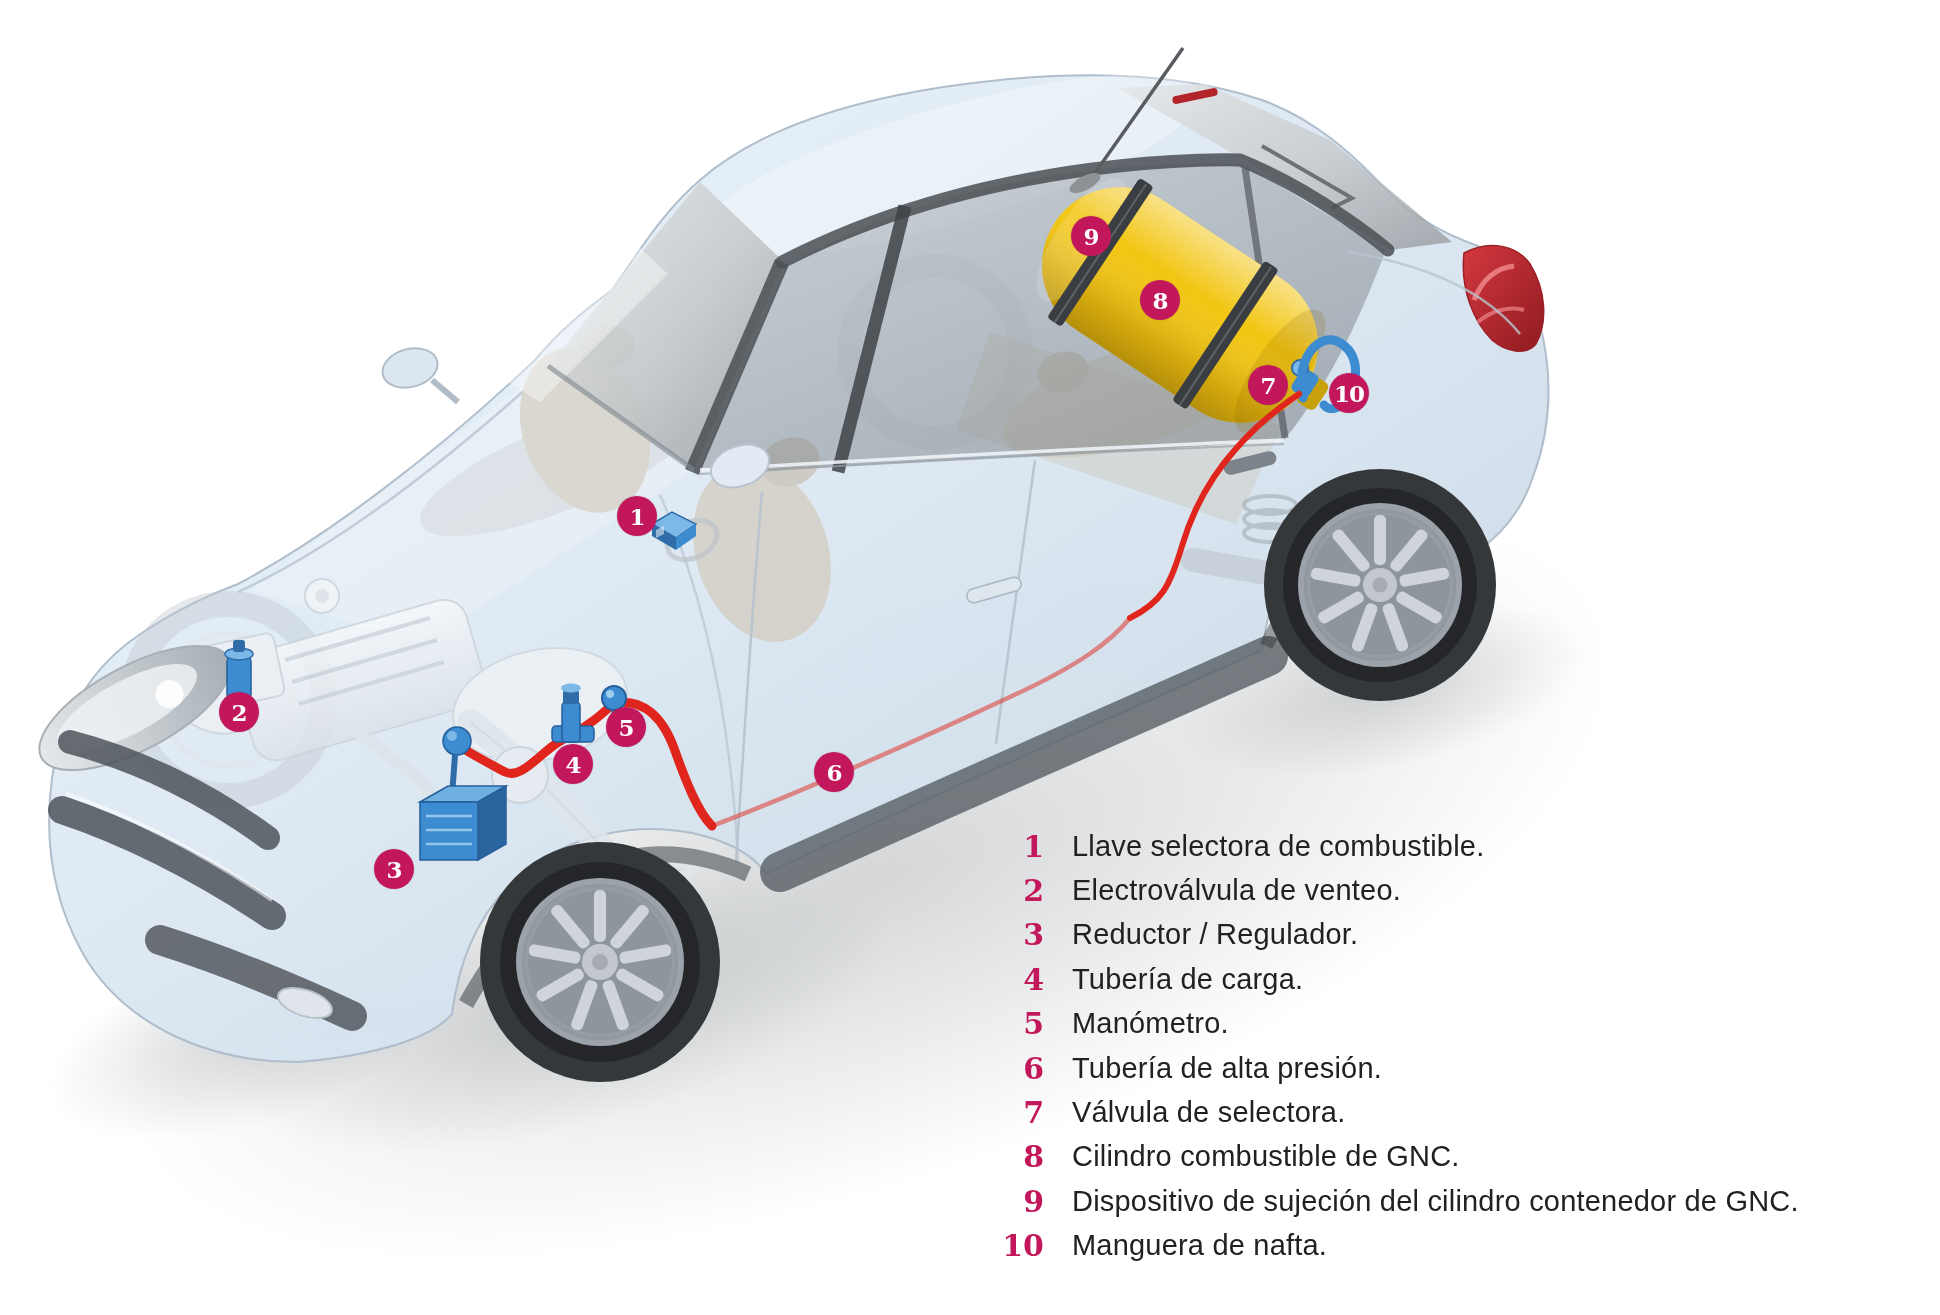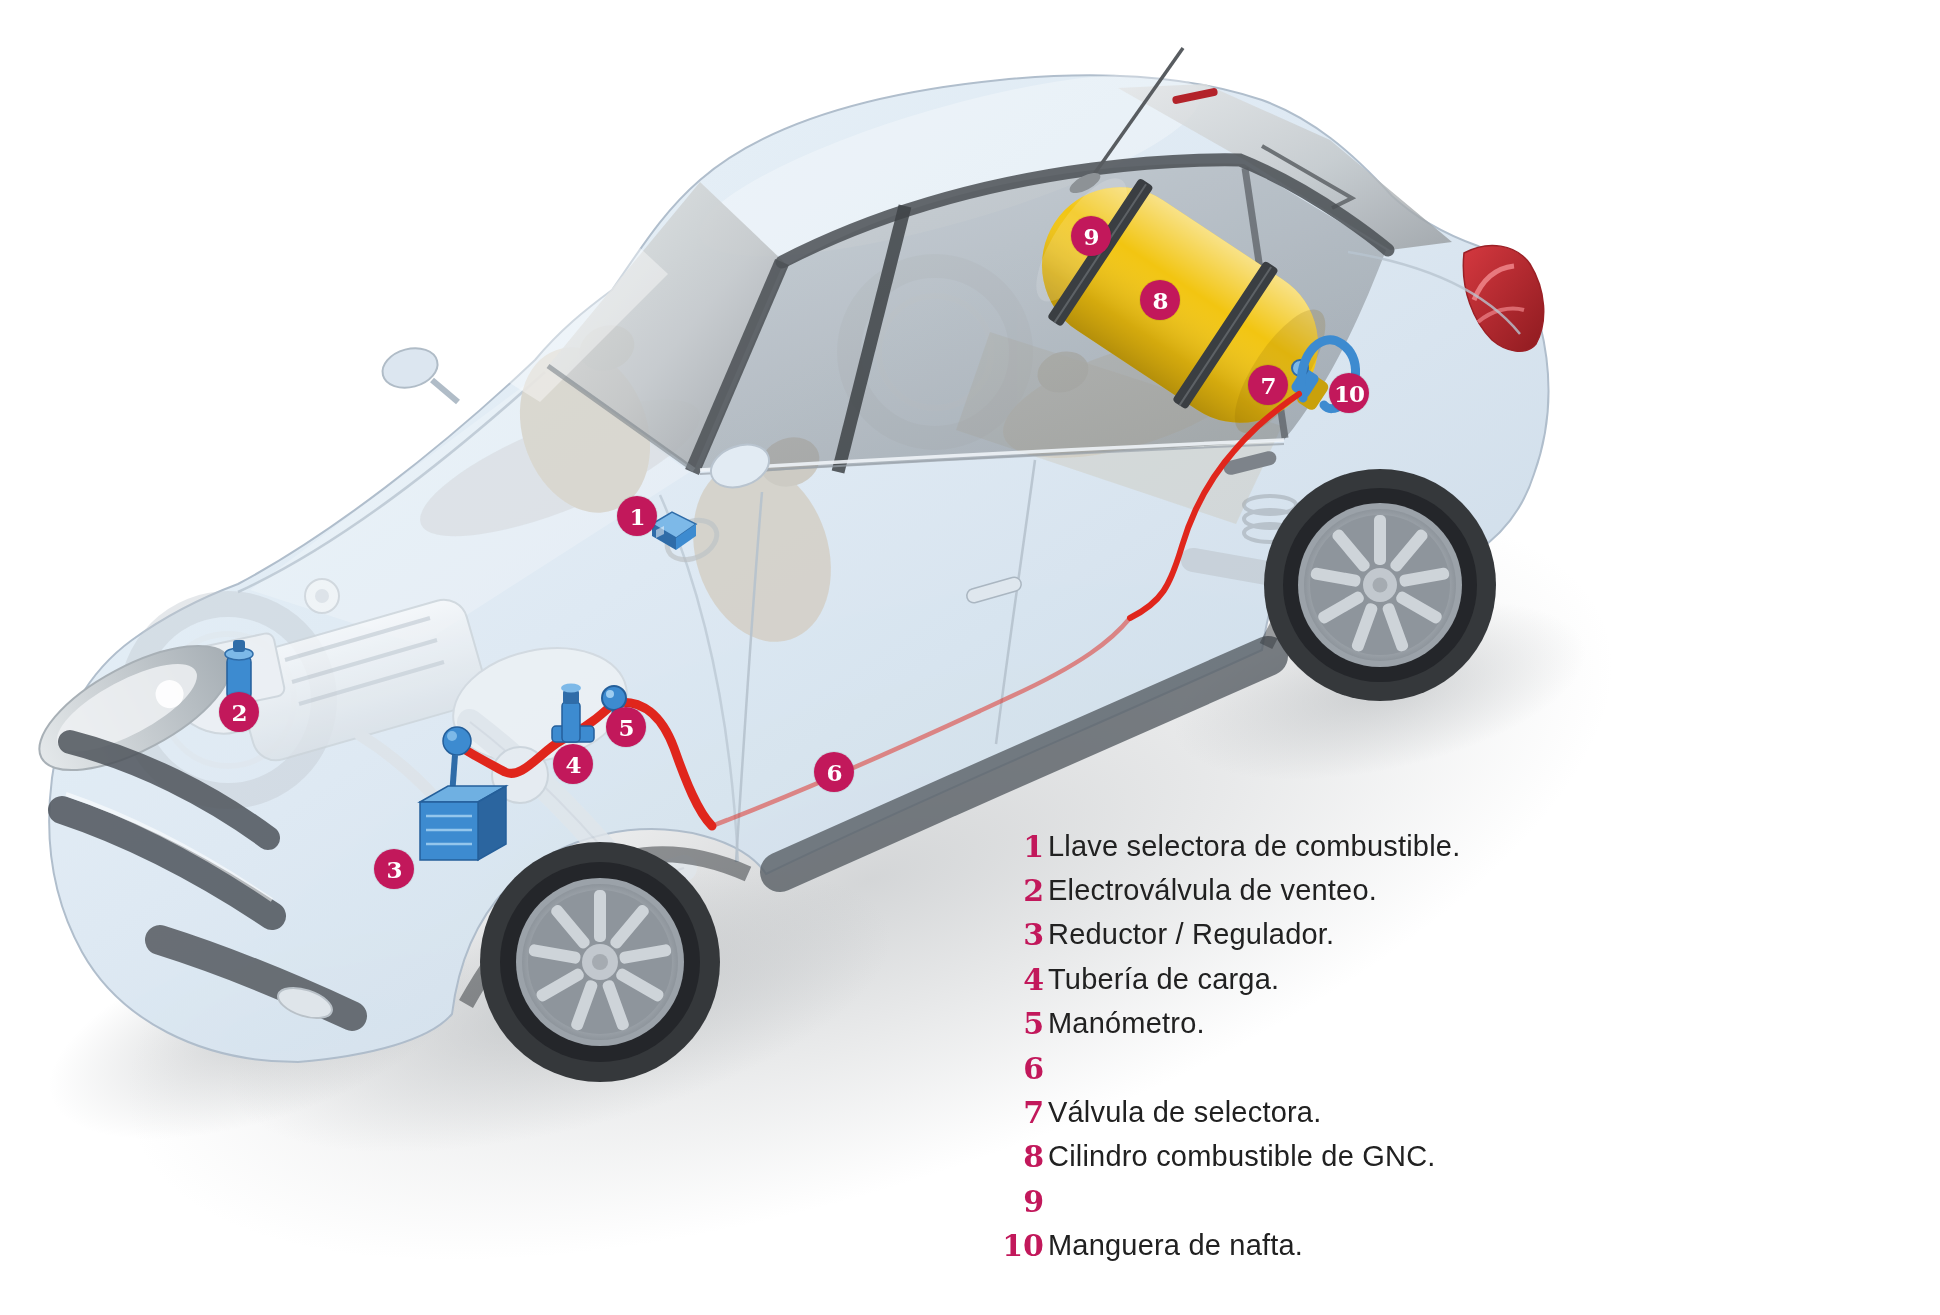--- a/index.html
+++ b/index.html
@@ -36,21 +36,21 @@
   }
   .legend li{
     height:44.4px;display:flex;align-items:center;
   }
   .legend .num{
     width:44px;text-align:right;flex:0 0 44px;
     font-family:"DejaVu Serif",serif;font-weight:bold;font-size:30px;
     color:var(--accent,#C2185B);
   }
   .legend .lab{
-    margin-left:4px;font-size:29px;color:var(--legend-text,#212121);
+    margin-left:28px;font-size:29px;color:var(--legend-text,#212121);
     letter-spacing:0.2px;white-space:nowrap;
   }
 </style>
 </head>
 <body>
 
 <div class="stage">
 
   <svg class="car-svg" viewBox="0 0 1940 1315">
     <defs>
@@ -390,30 +390,32 @@
     <li>
         <span class="num">4</span>
         <span class="lab">Tubería de carga.</span>
       </li>
     <li>
         <span class="num">5</span>
         <span class="lab">Manómetro.</span>
       </li>
     <li>
         <span class="num">6</span>
+        <span class="lab">Tubería de alta presión.</span>
       </li>
     <li>
         <span class="num">7</span>
         <span class="lab">Válvula de selectora.</span>
       </li>
     <li>
         <span class="num">8</span>
         <span class="lab">Cilindro combustible de GNC.</span>
       </li>
     <li>
         <span class="num">9</span>
+        <span class="lab">Dispositivo de sujeción del cilindro contenedor de GNC.</span>
       </li>
     <li>
         <span class="num">10</span>
         <span class="lab">Manguera de nafta.</span>
       </li>
   </ul>
 </div>
 
 </body></html>

